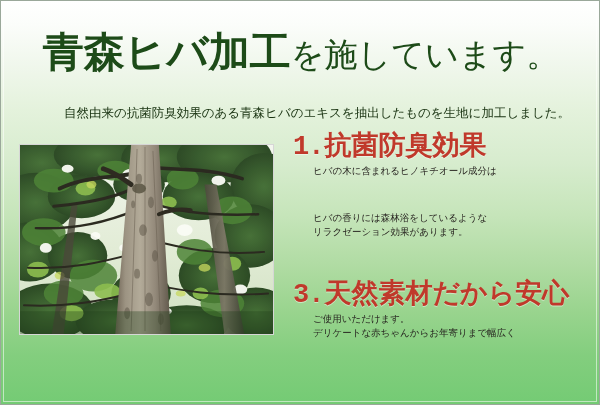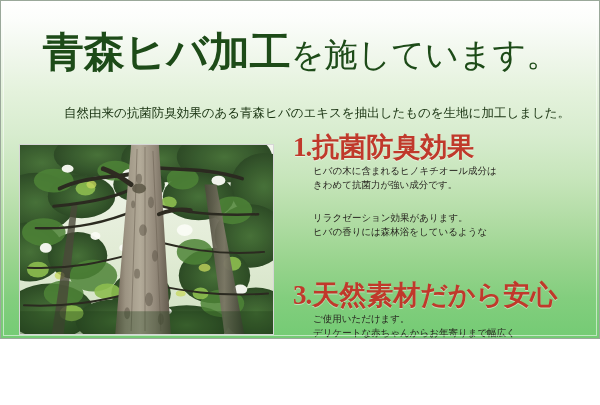--- a/index.html
+++ b/index.html
@@ -1,20 +1,20 @@
 <!DOCTYPE html>
 <html><head>
 <meta charset="utf-8">
 <style>
   html,body{margin:0;padding:0;background:#ffffff;}
   body{font-family:"Liberation Sans","DejaVu Sans",sans-serif;}
 
   #poster{
     position:relative;
-    width:600px;height:339px;
+    width:600px;height:405px;
     box-sizing:border-box;
     overflow:hidden;
     border:1px solid #9aa89a;
     background:linear-gradient(to bottom,
         #ffffff 0%,
         #fbfdfa 6%,
         #f0f7ec 16%,
         #e4f2dc 27%,
         #d7ecce 40%,
         #c6e5ba 53%,
@@ -60,21 +60,21 @@
     overflow:hidden;
     background:#2f5426;
   }
   .photo svg{display:block;width:100%;height:100%;}
 
   
   .points{position:absolute;left:292px;top:132px;width:300px;}
   .point{margin:0 0 10px 0;}
   .point-head{
     margin:0;
-    font-family:Liberation Serif, serif;
+    font-family:Liberation Mono, monospace;
     font-weight:700;
     font-size:27px;
     line-height:29px;
     color:#c0392b;
     white-space:nowrap;
     text-shadow:0 1px 0 rgba(255,255,255,.45);
   }
   .point-head .num{letter-spacing:-1px;margin-right:1px;}
   .point-body{
     margin:2px 0 0 20px;
@@ -240,28 +240,27 @@
   </div>
 
   <div class="points">
 
     <div class="point p1">
       <p class="point-head">
         <span class="num">1.</span><span>抗菌防臭効果</span>
       </p>
       <div class="point-body">
         <div>ヒバの木に含まれるヒノキチオール成分は</div>
-        <div>きわめて抗菌力が強い成分です。</div>
       </div>
     </div>
 
     <div class="point p2">
       <div class="point-body">
+        <div>ヒバの香りには森林浴をしているような</div>
         <div>リラクゼーション効果があります。</div>
-        <div>ヒバの香りには森林浴をしているような</div>
       </div>
     </div>
 
     <div class="point p3">
       <p class="point-head">
         <span class="num">3.</span><span>天然素材だから安心</span>
       </p>
       <div class="point-body">
         <div>ご使用いただけます。</div>
         <div>デリケートな赤ちゃんからお年寄りまで幅広く</div>

